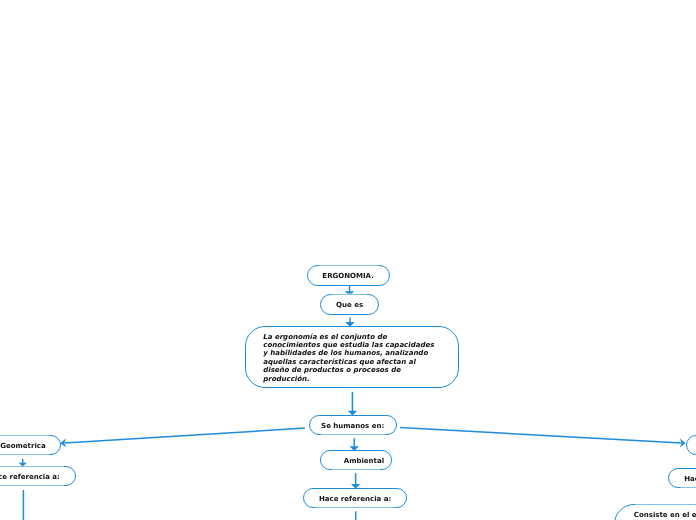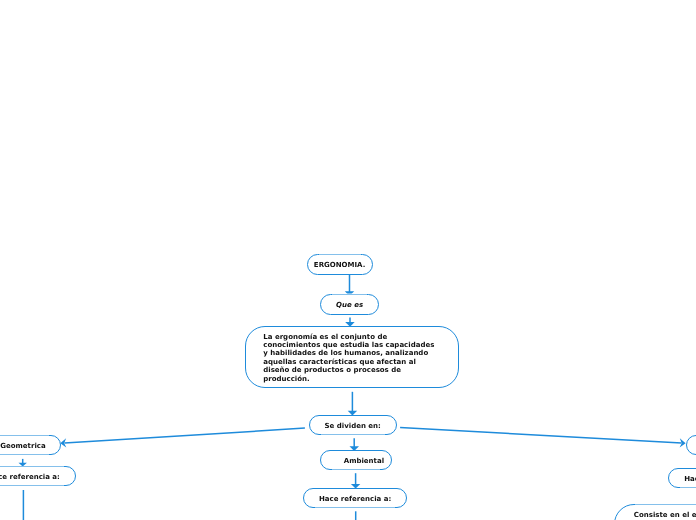--- a/index.html
+++ b/index.html
@@ -61,39 +61,39 @@
       <path d="M350.9,484.1 L360.3,484.1 L355.6,488.6 Z" fill="#1e8bdb"></path>
     </g>
     <g>
       <path d="M23.4,490 L23.4,521" stroke="#1e8bdb" stroke-width="1.5" fill="none"></path>
     </g>
     <g>
       <path d="M355.7,511.3 L355.7,521" stroke="#1e8bdb" stroke-width="1.5" fill="none"></path>
     </g>
   </svg>
 
-  <div class="node soft-top" style="left:306.6px;top:254px;width:66px;height:21.4px;align-items:center;">
+  <div class="node soft-top" style="left:306.6px;top:265px;width:83px;height:21.4px;align-items:center;">
     <span>ERGONOMIA.</span>
   </div>
 
-  <div class="node soft-top" style="left:319.8px;top:293.5px;width:59.6px;height:21.5px;font-style:italic;">
+  <div class="node soft-top" style="left:319.8px;top:293.5px;width:59.6px;height:21.5px;">
     <span>Que es</span>
   </div>
 
-  <div class="node para" style="left:245px;top:326px;width:213.5px;height:62px;padding:5.5px 0 0 17.3px;">
+  <div class="node para" style="left:245px;top:326px;width:213.5px;height:62px;padding:5.5px 0 0 17.3px;font-style:italic;">
     <span class="txt">La ergonomía es el conjunto de
 conocimientos que estudia las capacidades
 y habilidades de los humanos, analizando
 aquellas características que afectan al
 diseño de productos o procesos de
 producción.</span>
   </div>
 
   <div class="node soft-bottom" style="left:308.6px;top:415px;width:88.2px;height:20px;">
-    <span>Se dividen en:</span>
+    <span>Se humanos en:</span>
   </div>
 
   <div class="node soft-top soft-bottom" style="left:-15.3px;top:435px;width:76.5px;height:20px;">
     <span>Geometrica</span>
   </div>
 
   <div class="node soft-top soft-bottom" style="left:-28.2px;top:466px;width:103.8px;height:20.2px;">
     <span>Hace referencia a:</span>
   </div>
 

